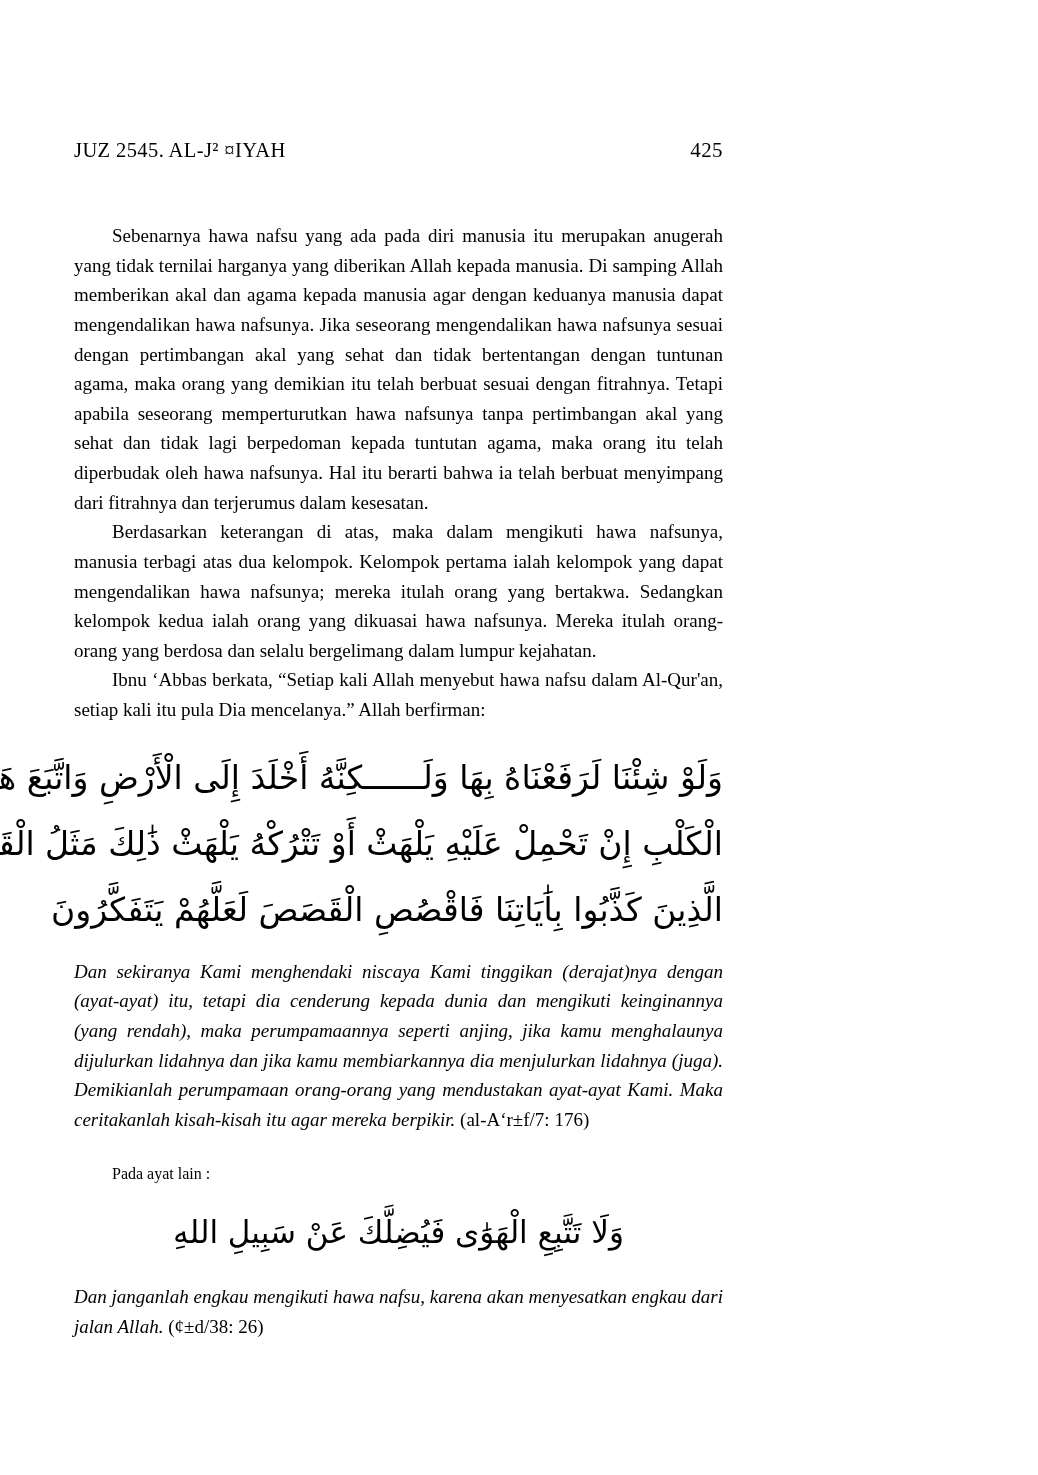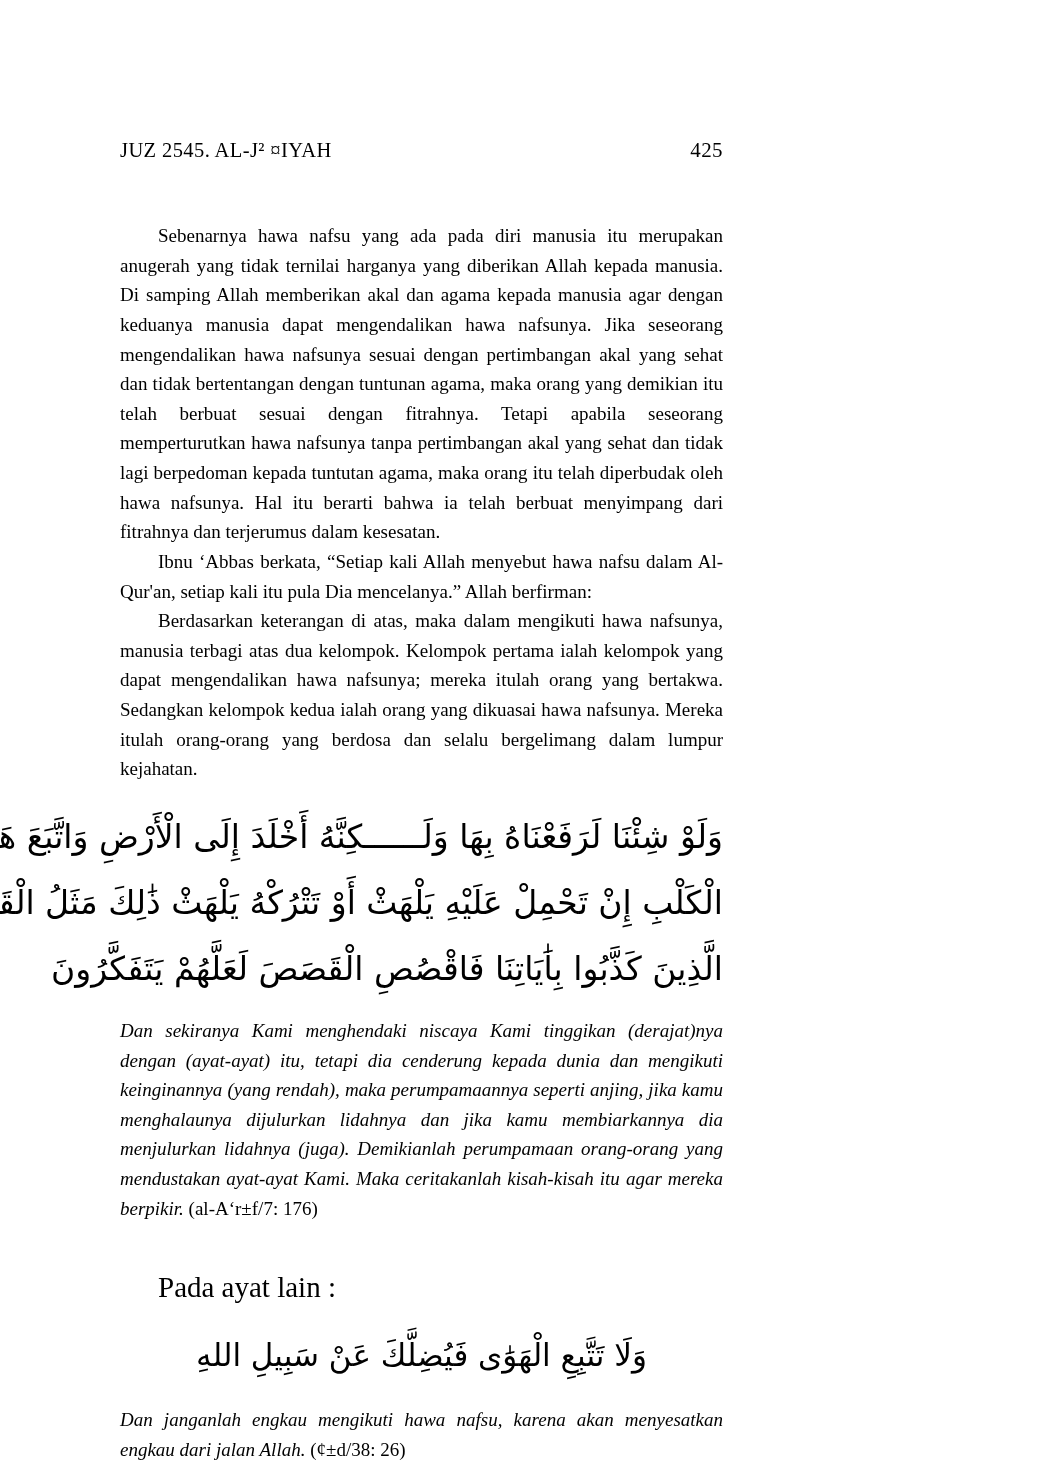--- a/index.html
+++ b/index.html
@@ -15,21 +15,21 @@
     position: relative;
     overflow: hidden;
   }
   .page {
     position: absolute;
     left: 0;
     top: 0;
     width: 883px;
     height: 1475px;
     box-sizing: border-box;
-    padding: 138px 160px 0 120px;
+    padding: 138px 160px 0 74px;
   }
   .header {
     display: flex;
     align-items: baseline;
     justify-content: space-between;
     font-size: 20.5px;
     letter-spacing: 0.4px;
     margin-bottom: 58px;
   }
   .header .left {
@@ -85,41 +85,41 @@
     font-size: 19px;
     line-height: 1.56;
     text-align: justify;
     font-style: italic;
     margin: 10px 0 0 0;
   }
   .translation .ref {
     font-style: normal;
   }
   .interlude {
-    font-size: 29px;
+    font-size: 16px;
     line-height: 1.56;
-    margin: 42px 0 0 0;
+    margin: 28px 0 0 0;
     text-indent: 38px;
   }
 </style>
 </head>
 <body>
 
 <div class="page">
 
   <div class="header">
     <div class="left">JUZ 25</div>
     <div class="center">45. AL-J² ¤IYAH</div>
     <div class="right">425</div>
   </div>
 
   <div class="body-text">
     <p>Sebenarnya hawa nafsu yang ada pada diri manusia itu merupakan anugerah yang tidak ternilai harganya yang diberikan Allah kepada manusia. Di samping Allah memberikan akal dan agama kepada manusia agar dengan keduanya manusia dapat mengendalikan hawa nafsunya. Jika seseorang mengendalikan hawa nafsunya sesuai dengan pertimbangan akal yang sehat dan tidak bertentangan dengan tuntunan agama, maka orang yang demikian itu telah berbuat sesuai dengan fitrahnya. Tetapi apabila seseorang memperturutkan hawa nafsunya tanpa pertimbangan akal yang sehat dan tidak lagi berpedoman kepada tuntutan agama, maka orang itu telah diperbudak oleh hawa nafsunya. Hal itu berarti bahwa ia telah berbuat menyimpang dari fitrahnya dan terjerumus dalam kesesatan.</p>
+    <p>Berdasarkan keterangan di atas, maka dalam mengikuti hawa nafsunya, manusia terbagi atas dua kelompok. Kelompok pertama ialah kelompok yang dapat mengendalikan hawa nafsunya; mereka itulah orang yang bertakwa. Sedangkan kelompok kedua ialah orang yang dikuasai hawa nafsunya. Mereka itulah orang-orang yang berdosa dan selalu bergelimang dalam lumpur kejahatan.</p>
     <p>Ibnu ‘Abbas berkata, “Setiap kali Allah menyebut hawa nafsu dalam Al-Qur'an, setiap kali itu pula Dia mencelanya.” Allah berfirman:</p>
-    <p>Berdasarkan keterangan di atas, maka dalam mengikuti hawa nafsunya, manusia terbagi atas dua kelompok. Kelompok pertama ialah kelompok yang dapat mengendalikan hawa nafsunya; mereka itulah orang yang bertakwa. Sedangkan kelompok kedua ialah orang yang dikuasai hawa nafsunya. Mereka itulah orang-orang yang berdosa dan selalu bergelimang dalam lumpur kejahatan.</p>
   </div>
 
   <div class="arabic-block">
     <span class="arabic-line">وَلَوْ شِئْنَا لَرَفَعْنَاهُ بِهَا وَلَــــــكِنَّهُ أَخْلَدَ إِلَى الْأَرْضِ وَاتَّبَعَ هَوَاهُ فَمَثَلُهُ كَمَثَلِ</span>
     <span class="arabic-line">الْكَلْبِ إِنْ تَحْمِلْ عَلَيْهِ يَلْهَثْ أَوْ تَتْرُكْهُ يَلْهَثْ ذَٰلِكَ مَثَلُ الْقَوْمِ</span>
     <span class="arabic-line">الَّذِينَ كَذَّبُوا بِاَٰيَاتِنَا فَاقْصُصِ الْقَصَصَ لَعَلَّهُمْ يَتَفَكَّرُونَ</span>
   </div>
 
   <p class="translation"><span>Dan sekiranya Kami menghendaki niscaya Kami tinggikan (derajat)nya dengan (ayat-ayat) itu, tetapi dia cenderung kepada dunia dan mengikuti keinginannya (yang rendah), maka perumpamaannya seperti anjing, jika kamu menghalaunya dijulurkan lidahnya dan jika kamu membiarkannya dia menjulurkan lidahnya (juga). Demikianlah perumpamaan orang-orang yang mendustakan ayat-ayat Kami. Maka ceritakanlah kisah-kisah itu agar mereka berpikir.</span> <span class="ref">(al-A‘r±f/7: 176)</span></p>
 

